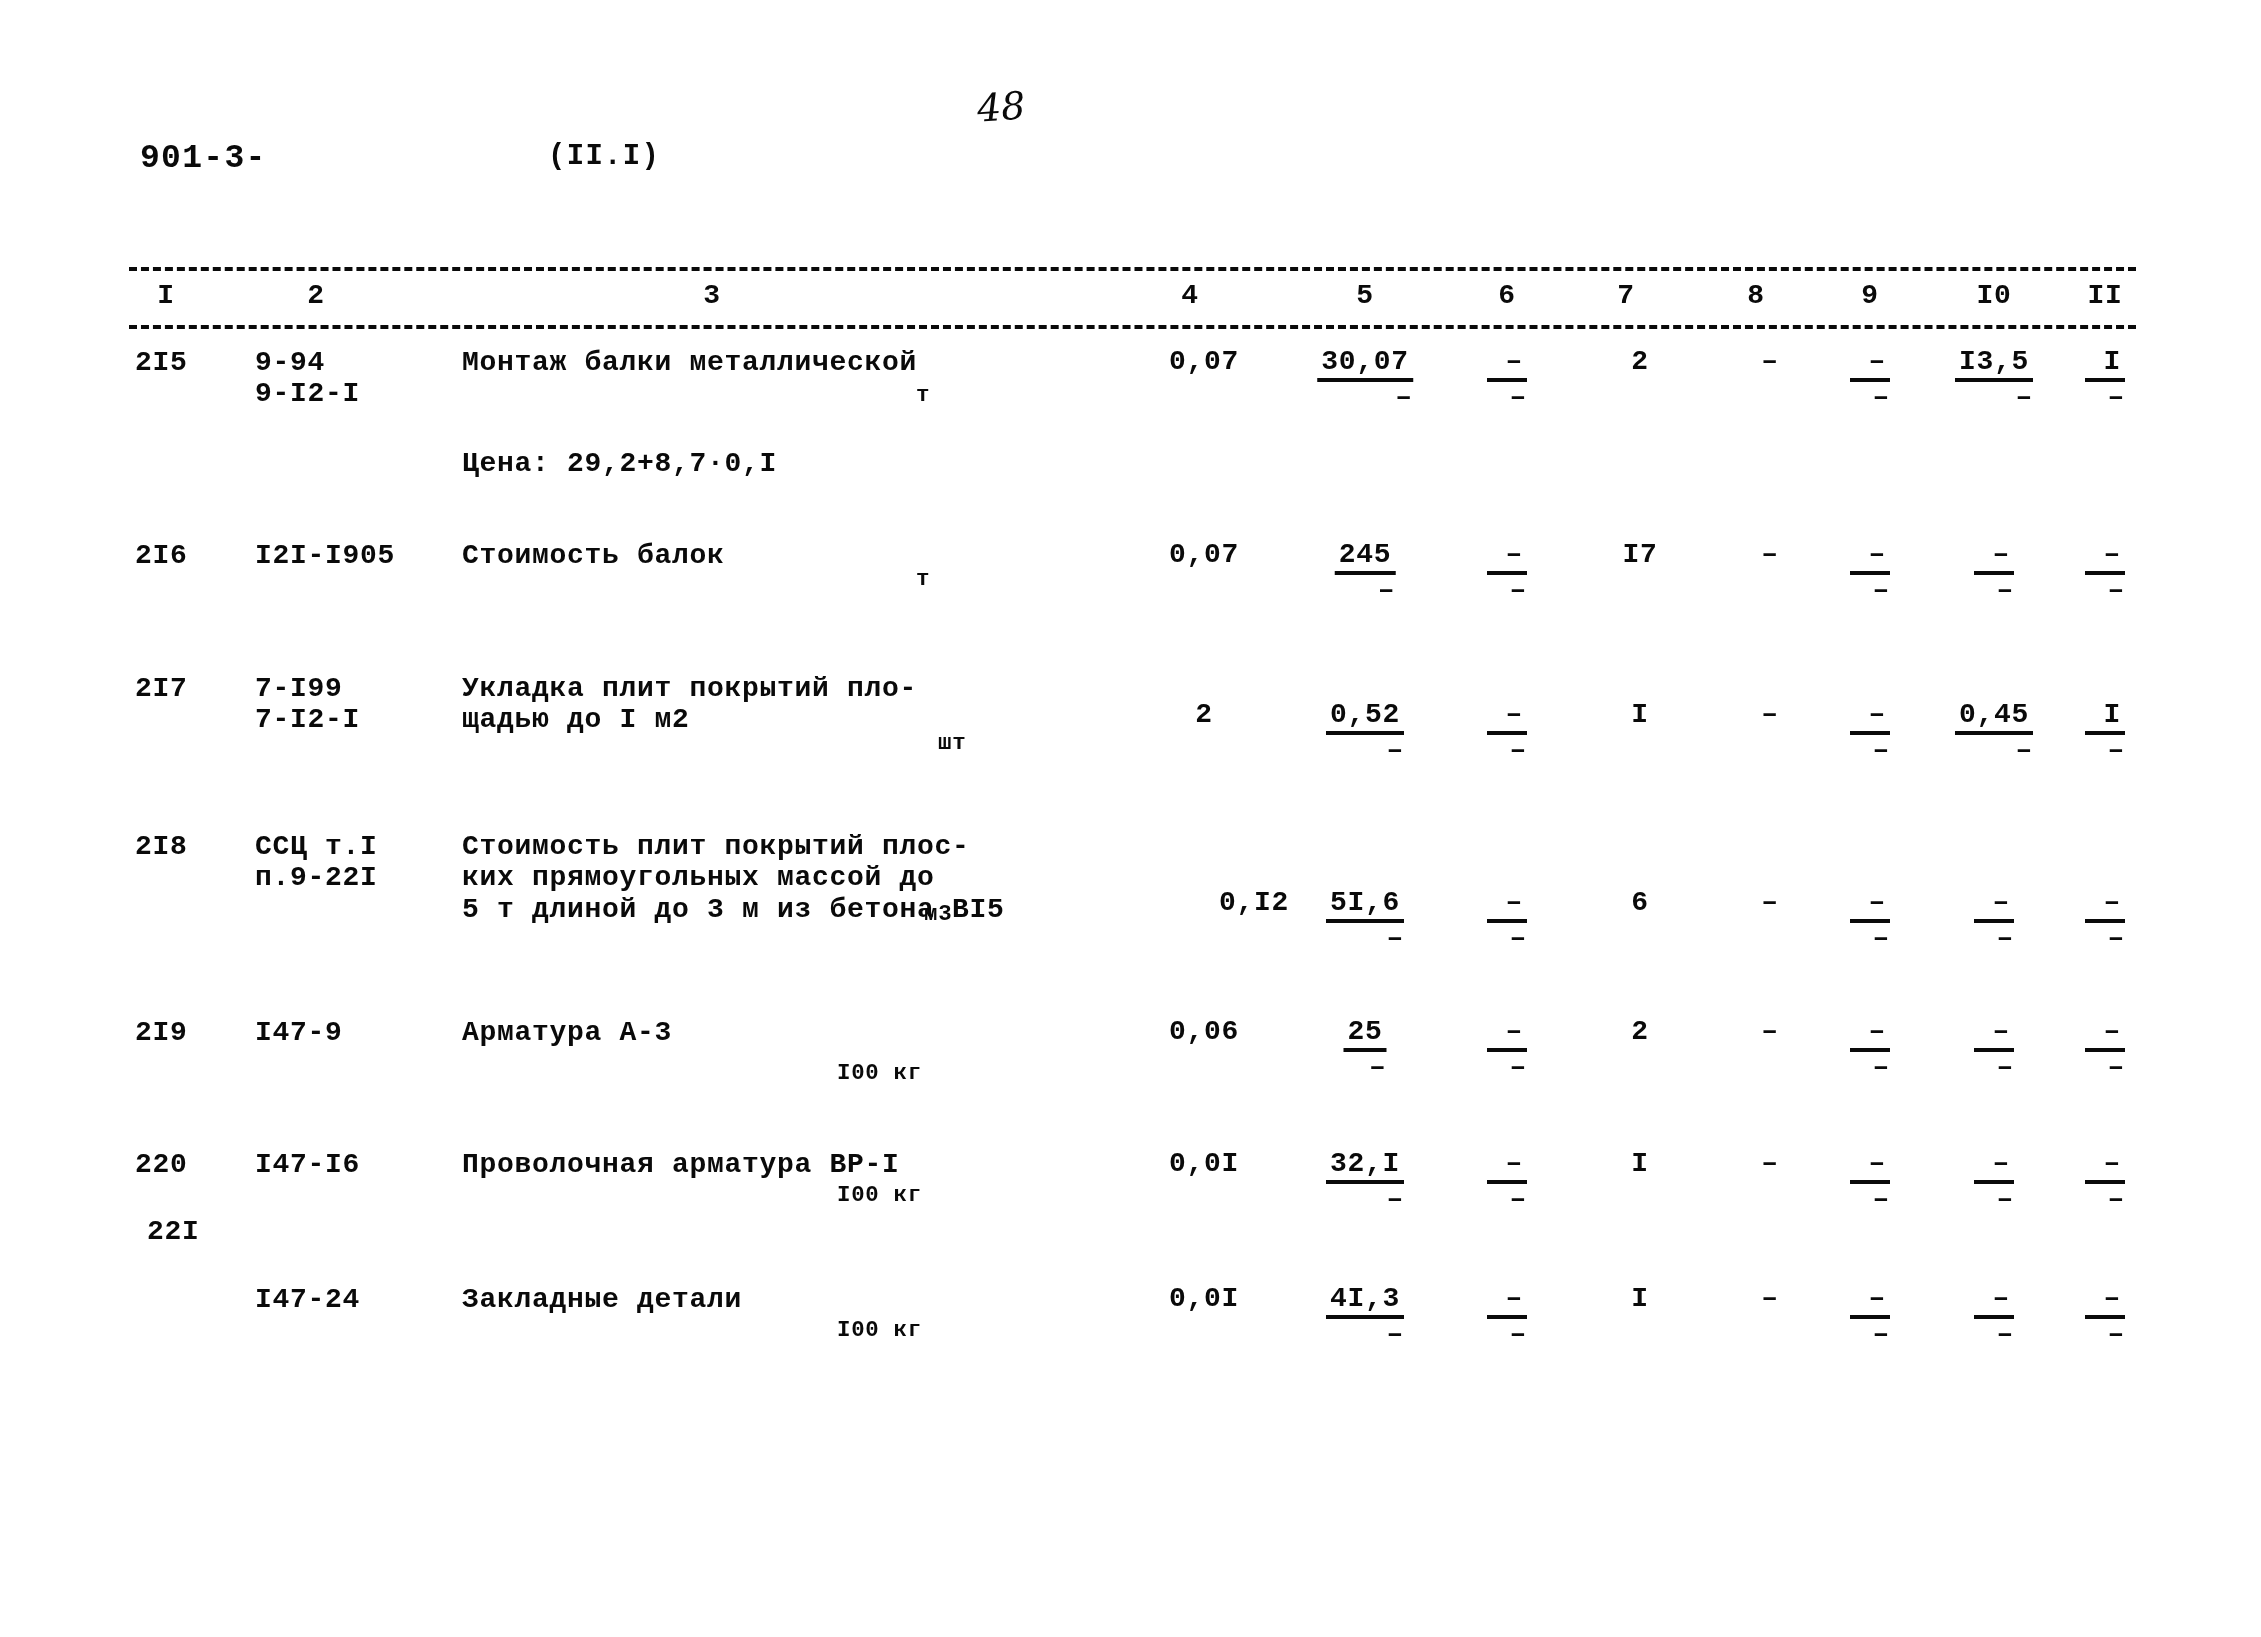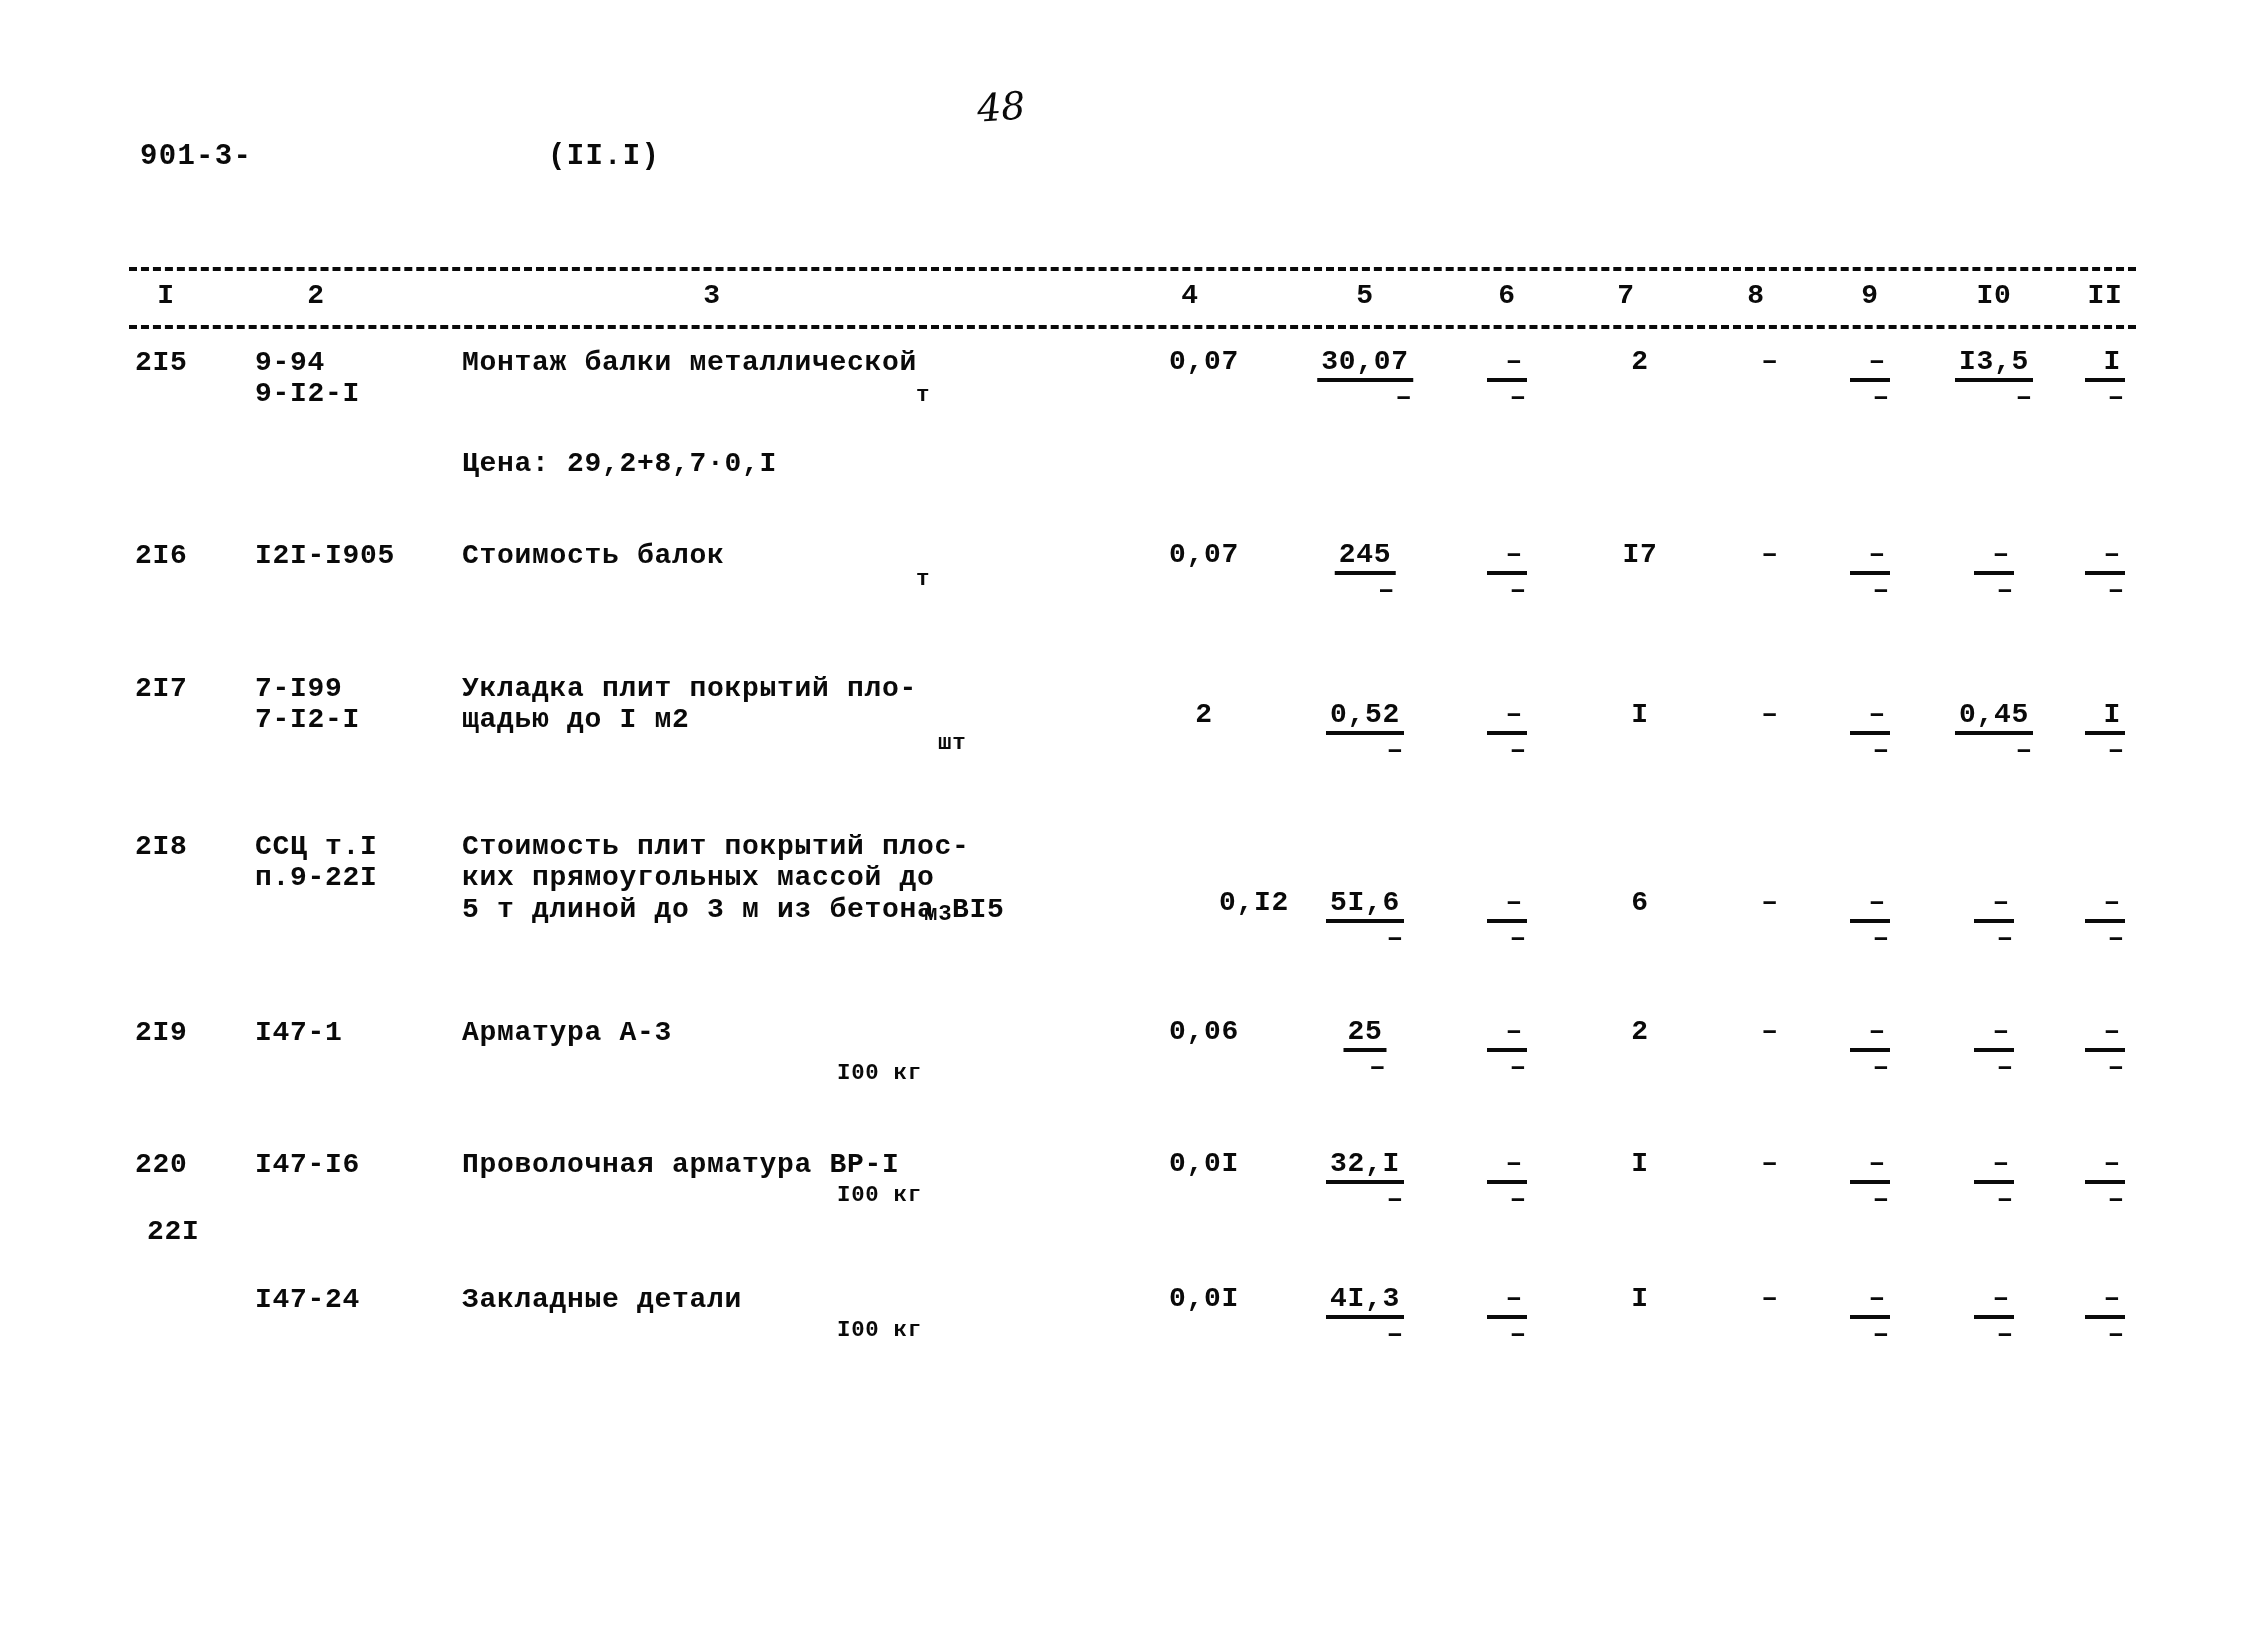--- a/index.html
+++ b/index.html
@@ -20,21 +20,21 @@
     position: absolute;
     inset: 0;
     background: #ffffff;
   }
 
   
   .doc-code {
     position: absolute;
     left: 140px;
     top: 140px;
-    font-size: 29px;
+    font-size: 33px;
     font-weight: 700;
     letter-spacing: 1.3px;
     white-space: nowrap;
   }
   .doc-section {
     position: absolute;
     left: 548px;
     top: 140px;
     font-size: 29px;
     font-weight: 700;
@@ -228,21 +228,21 @@
         <div class="numcell" style="left: 1365px; top: 888px;"><span class="frac"><span class="top">5I,6</span><span class="bar"></span><span class="bot">–</span></span></div>
         <div class="numcell" style="left: 1507px; top: 888px;"><span class="frac"><span class="top">–</span><span class="bar"></span><span class="bot">–</span></span></div>
         <div class="numcell" style="left: 1626px; top: 888px;"><span class="plain">6</span></div>
         <div class="numcell" style="left: 1756px; top: 888px;"><span class="plain">–</span></div>
         <div class="numcell" style="left: 1870px; top: 888px;"><span class="frac"><span class="top">–</span><span class="bar"></span><span class="bot">–</span></span></div>
         <div class="numcell" style="left: 1994px; top: 888px;"><span class="frac"><span class="top">–</span><span class="bar"></span><span class="bot">–</span></span></div>
         <div class="numcell" style="left: 2105px; top: 888px;"><span class="frac"><span class="top">–</span><span class="bar"></span><span class="bot">–</span></span></div>
       </div>
       <div class="row">
         <div class="cell c-num" style="top: 1017px;">2I9</div>
-        <div class="cell c-code" style="top: 1017px;">I47-1</div>
+        <div class="cell c-code" style="top: 1017px;">I47-9</div>
         <div class="cell c-desc" style="top: 1017px;">Арматура А-3</div>
         <div class="c-unit" style="left: 837px; top: 1060px;">I00 кг</div>
         <div class="numcell" style="left: 1190px; top: 1017px;"><span class="plain">0,06</span></div>
         <div class="numcell" style="left: 1365px; top: 1017px;"><span class="frac"><span class="top">25</span><span class="bar"></span><span class="bot">–</span></span></div>
         <div class="numcell" style="left: 1507px; top: 1017px;"><span class="frac"><span class="top">–</span><span class="bar"></span><span class="bot">–</span></span></div>
         <div class="numcell" style="left: 1626px; top: 1017px;"><span class="plain">2</span></div>
         <div class="numcell" style="left: 1756px; top: 1017px;"><span class="plain">–</span></div>
         <div class="numcell" style="left: 1870px; top: 1017px;"><span class="frac"><span class="top">–</span><span class="bar"></span><span class="bot">–</span></span></div>
         <div class="numcell" style="left: 1994px; top: 1017px;"><span class="frac"><span class="top">–</span><span class="bar"></span><span class="bot">–</span></span></div>
         <div class="numcell" style="left: 2105px; top: 1017px;"><span class="frac"><span class="top">–</span><span class="bar"></span><span class="bot">–</span></span></div>

